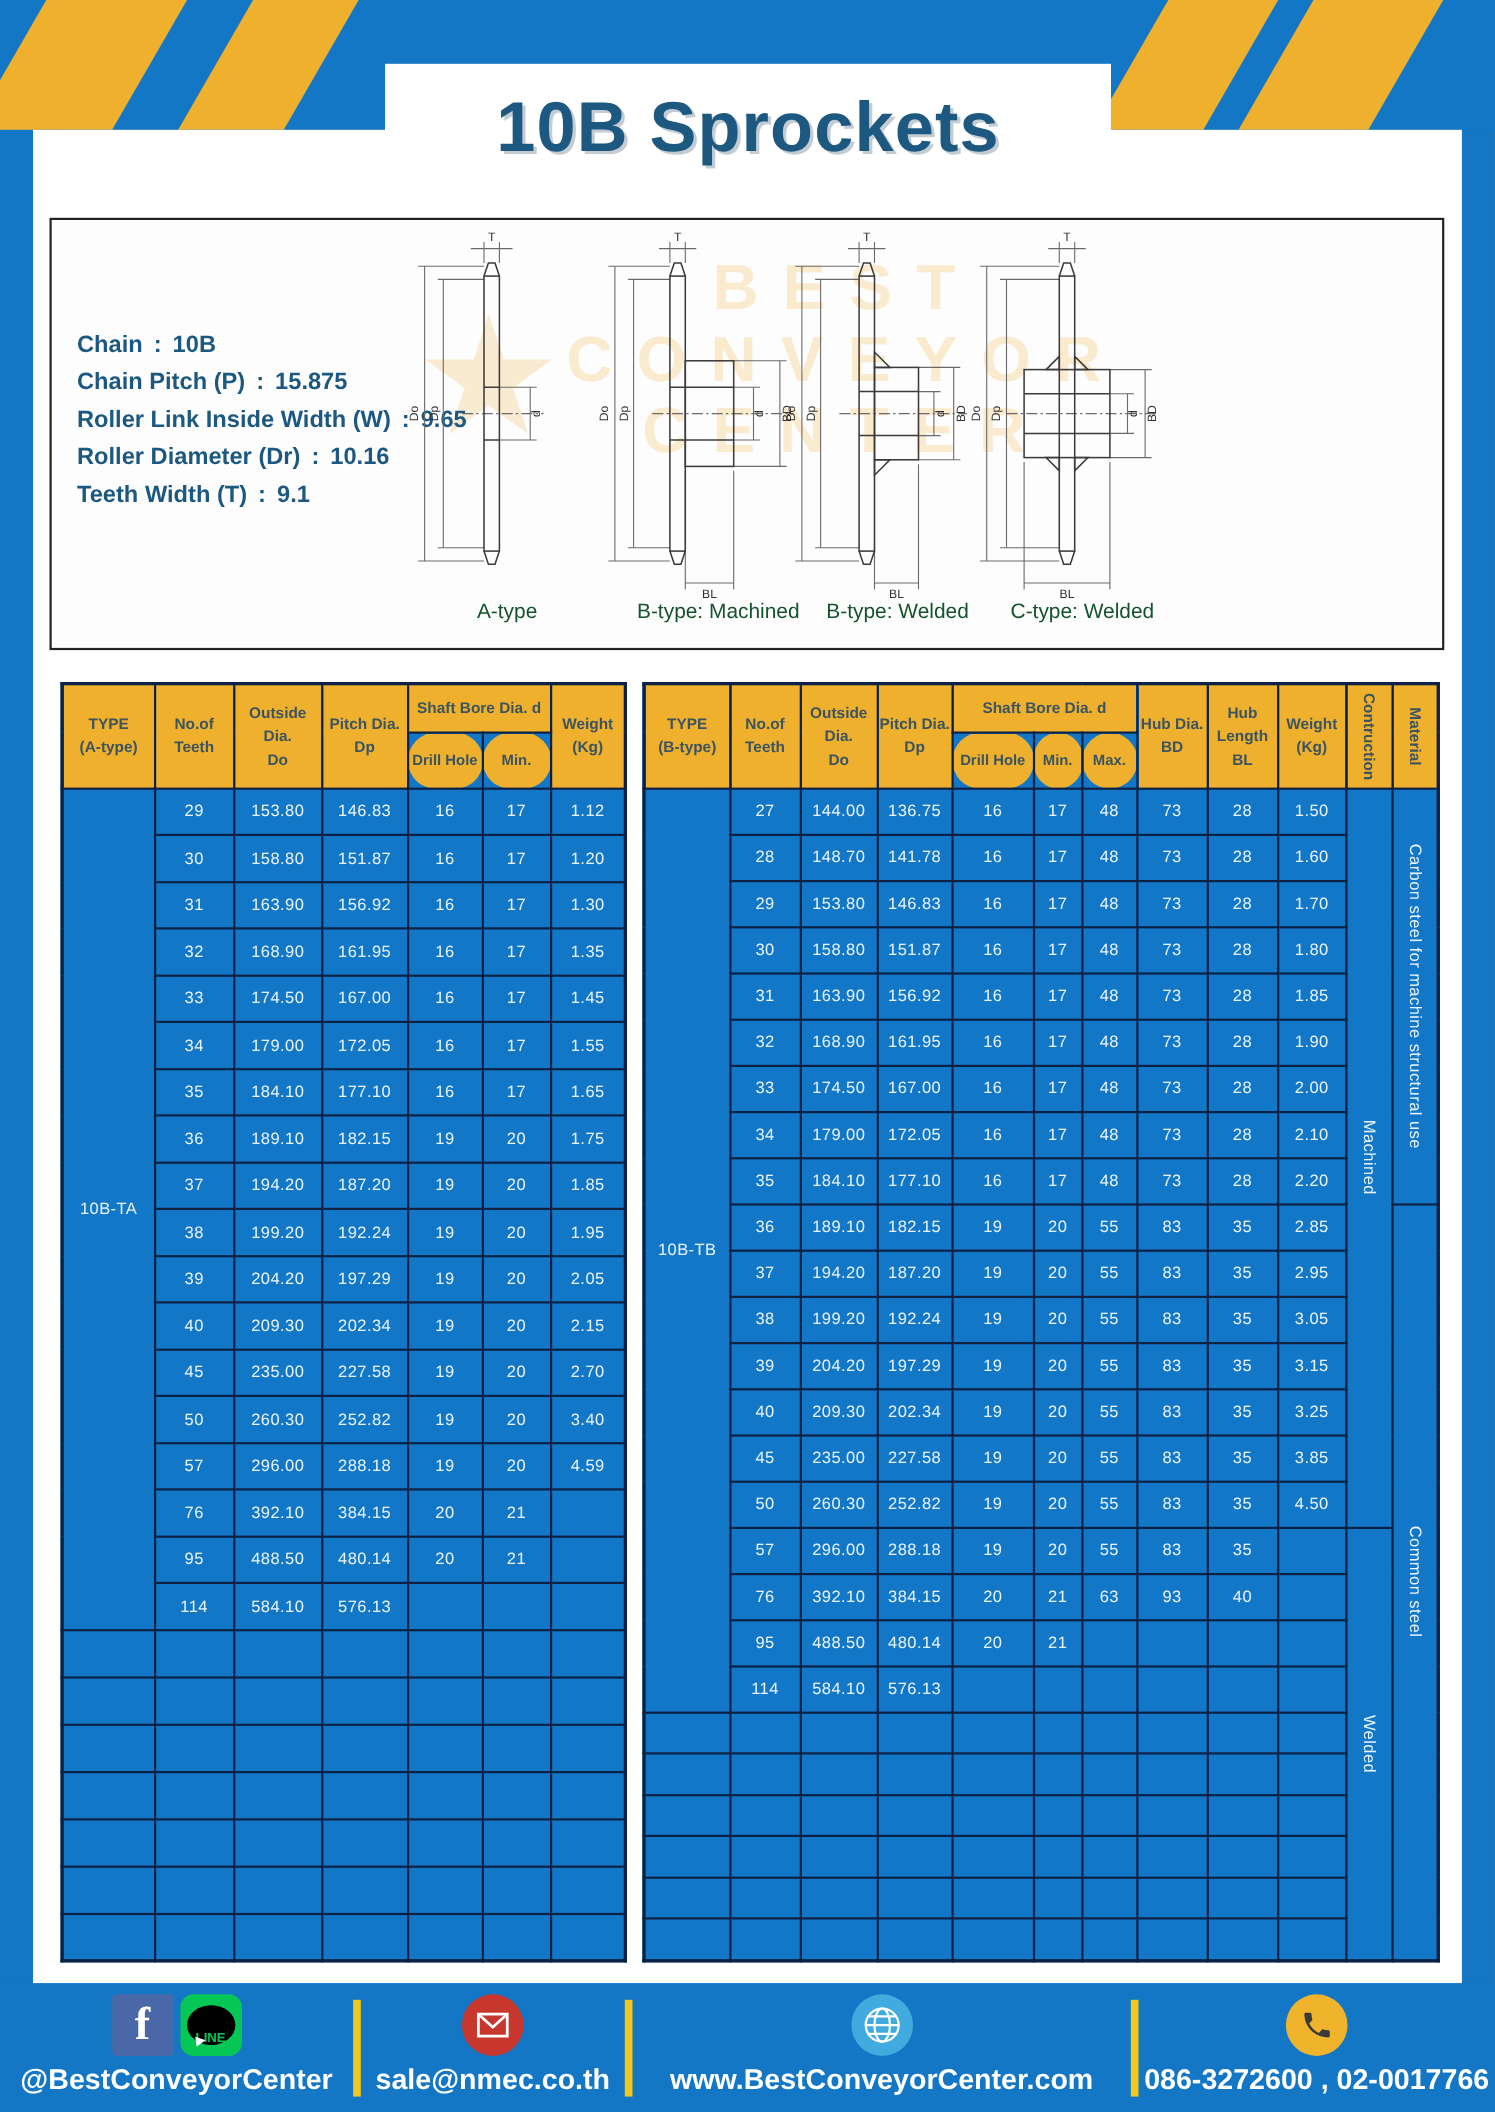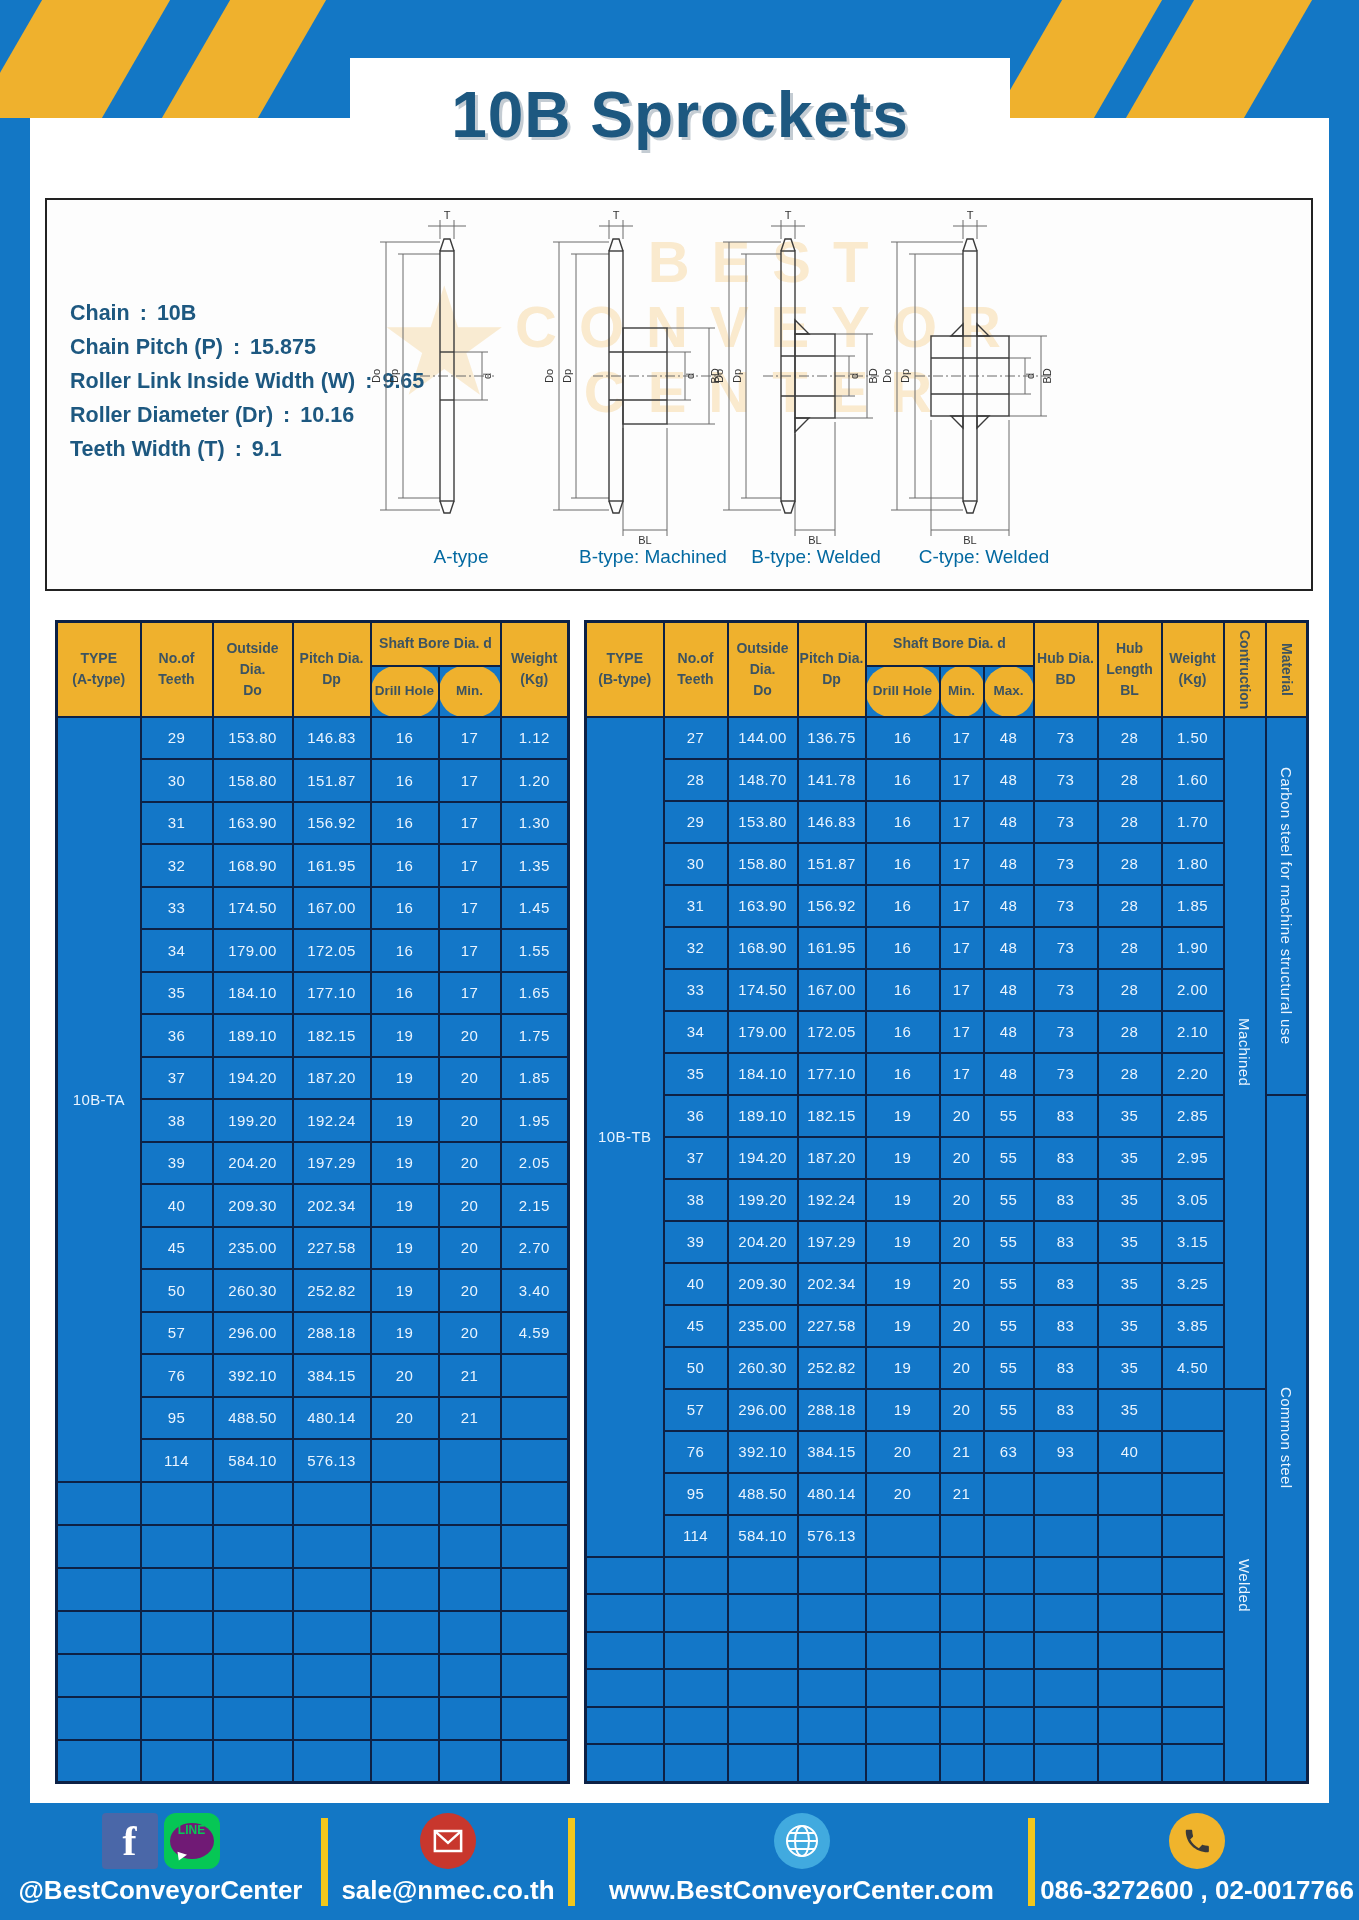--- a/index.html
+++ b/index.html
@@ -19,21 +19,21 @@
   .panel{position:absolute;left:45px;top:198px;width:1268px;height:393px;background:#fdfdfd;
          border:2px solid #222;box-sizing:border-box;z-index:2;}
   .watermark{position:absolute;left:412px;top:30px;width:620px;text-align:center;z-index:0;
              color:rgba(242,195,113,.34);font-weight:bold;font-size:58px;letter-spacing:22px;line-height:1.12;}
   .wm-star{position:absolute;left:330px;top:55px;font-size:150px;color:rgba(242,195,113,.30);z-index:0;}
   .specs{position:absolute;left:23px;top:96px;z-index:1;color:#1d5880;font-weight:bold;font-size:21.5px;line-height:34px;}
   .specs .sep{margin:0 10px;}
   .diagram{position:absolute;top:6px;display:flex;flex-direction:column;align-items:center;z-index:1;}
   .d1{left:315px;}.d2{left:492px;}.d3{left:660px;}.d4{left:828px;}
   .diagram svg{display:block;}
-  .caption{font-size:19px;color:#0369a1;margin-top:0px;margin-left:28px;}
+  .caption{font-size:19px;color:#14532d;margin-top:0px;margin-left:28px;}
   .dline{stroke:#6a6a6a;stroke-width:1;}
   .dpart{stroke:#3b3b3b;stroke-width:1.4;fill:none;}
   .dtext{font-size:11px;fill:#333;}
   table.spec{position:absolute;border-collapse:collapse;table-layout:fixed;z-index:2;
              border:3px solid #0d2145;background:#1377c8;}
   table.spec th,table.spec td{border:2px solid #0d2145;text-align:center;vertical-align:middle;
              padding:0;overflow:hidden;}
   table.spec th{background:#efb12d;color:#3c5361;font-size:14px;font-weight:bold;line-height:1.5;}
   table.spec th.sub{font-size:13.5px;border-radius:25px;}
   table.spec td{color:#e9f4ff;font-size:15px;letter-spacing:.4px;}
@@ -52,21 +52,21 @@
           display:flex;align-items:stretch;z-index:4;}
   .fsec{display:flex;flex-direction:column;align-items:center;justify-content:flex-start;padding-top:8px;}
   .f1{width:321px;}.f2{width:240px;}.f3{width:453px;}.f4{flex:1;}
   .fbar{width:7px;height:88px;background:#f3c71c;align-self:center;}
   .ficons{display:flex;gap:6px;height:60px;align-items:center;}
   .flabel{color:#ffffff;font-weight:bold;font-size:26px;margin-top:4px;white-space:nowrap;}
   .icn{width:56px;height:56px;display:flex;align-items:center;justify-content:center;}
   .fb{background:#4a67a8;border-radius:4px;color:#fff;font-size:42px;font-weight:bold;
       font-family:"Liberation Serif",serif;}
   .line-sq{background:#06c755;border-radius:12px;position:relative;}
-  .line-bubble{width:44px;height:36px;background:#701a75;border-radius:50%;display:flex;align-items:flex-start;
+  .line-bubble{width:44px;height:36px;background:#000000;border-radius:50%;display:flex;align-items:flex-end;
       justify-content:center;color:#06c755;font-weight:bold;font-size:12px;}
   .line-bubble:after{content:"";position:absolute;left:12px;bottom:8px;width:0;height:0;
       border-left:4px solid transparent;border-right:6px solid transparent;border-top:8px solid #fff;
       transform:rotate(18deg);}
   .circle{border-radius:50%;}
   .mail{background:#c8372d;}
   .globe{background:#41aadf;}
   .phone{background:#f0b42c;}
 </style>
 </head>

